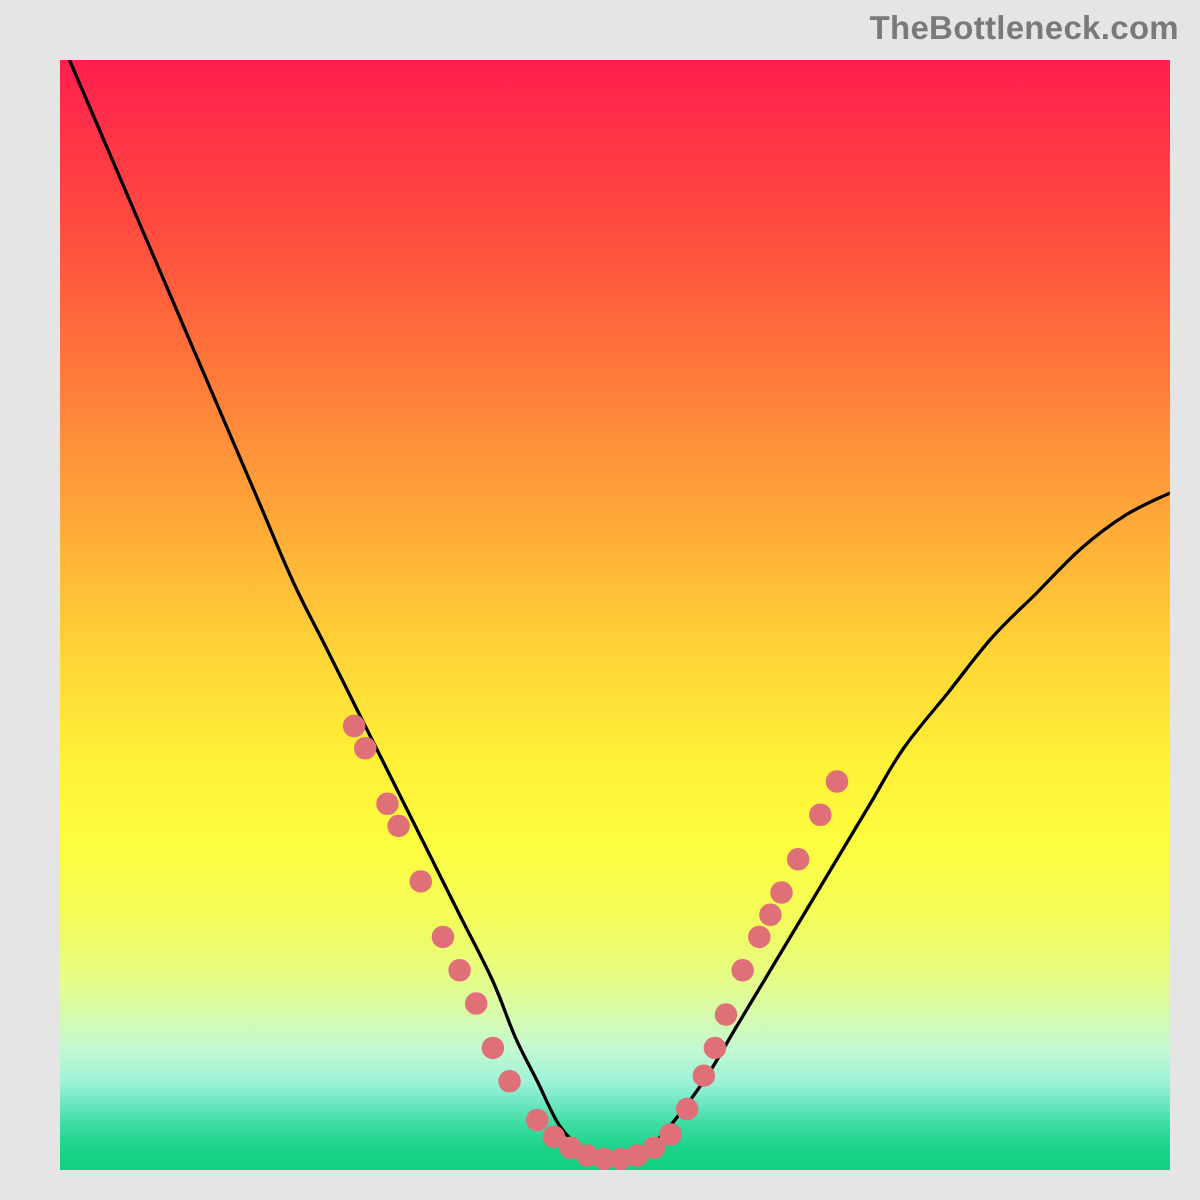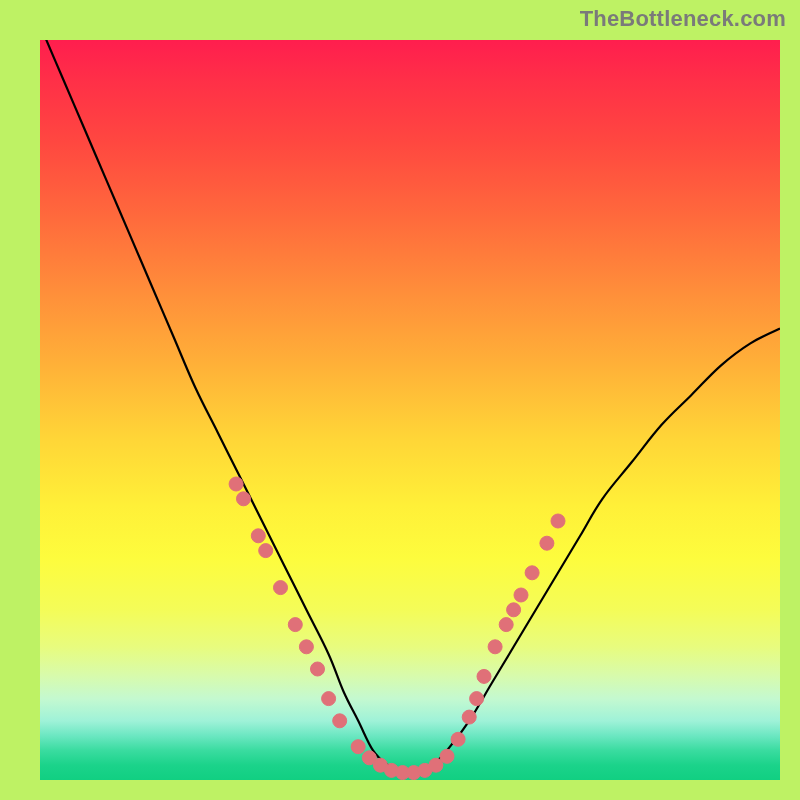--- a/index.html
+++ b/index.html
@@ -8,21 +8,21 @@
     width: 800px;
     height: 800px;
     background: #000;
     font-family: Arial, Helvetica, sans-serif;
     overflow: hidden;
   }
   .chart-root {
     position: relative;
     width: 800px;
     height: 800px;
-    background: #bef264;
+    background: #e5e5e5;
   }
   .watermark {
     position: absolute;
     top: 6px;
     right: 14px;
     color: #7a7a7a;
     font-size: 22px;
     font-weight: 600;
     letter-spacing: 0.2px;
     z-index: 3;

